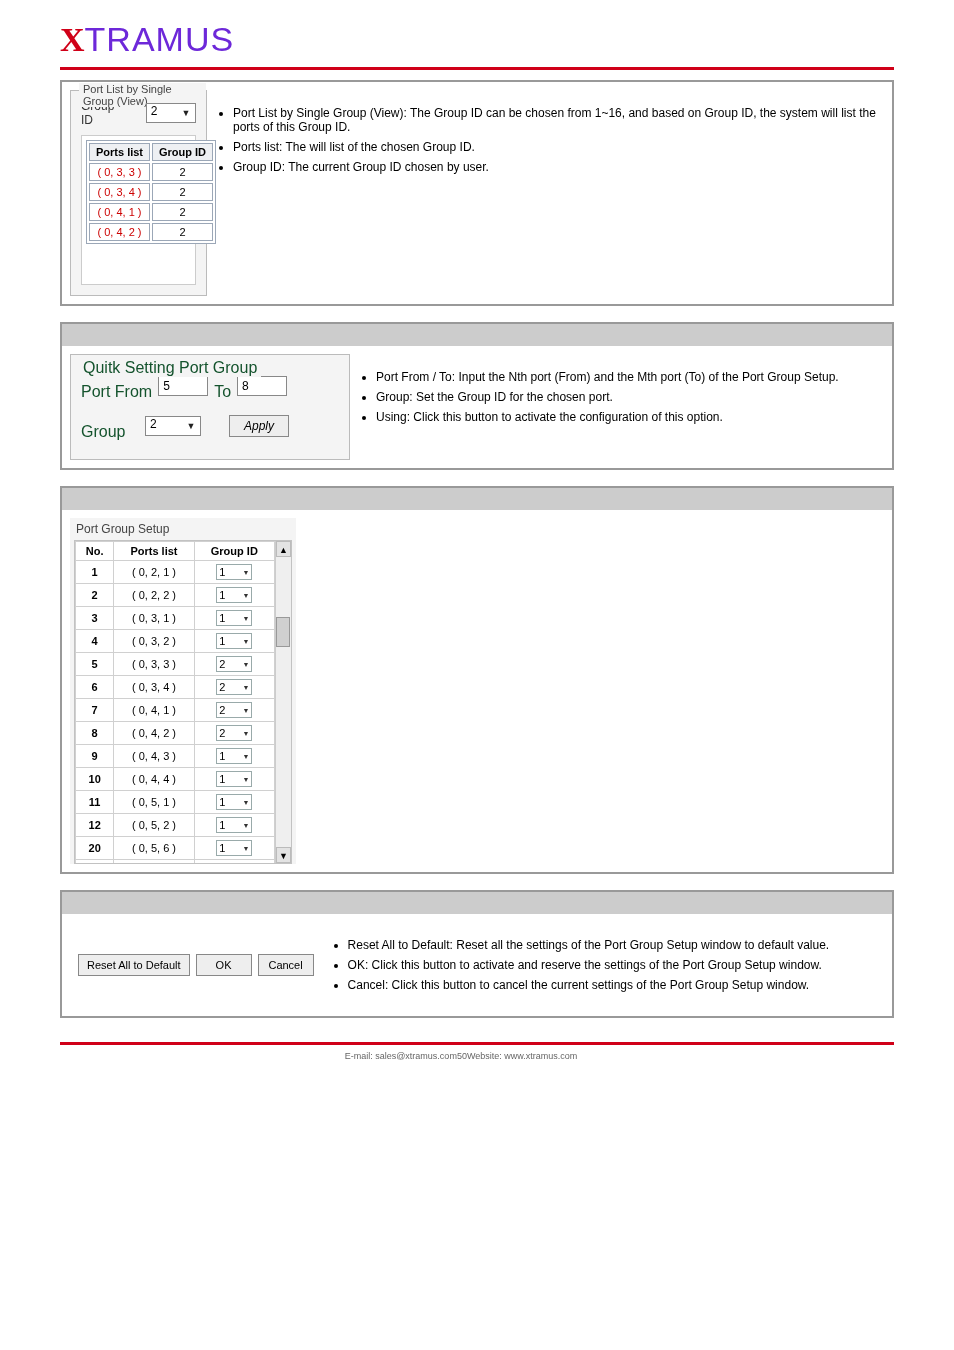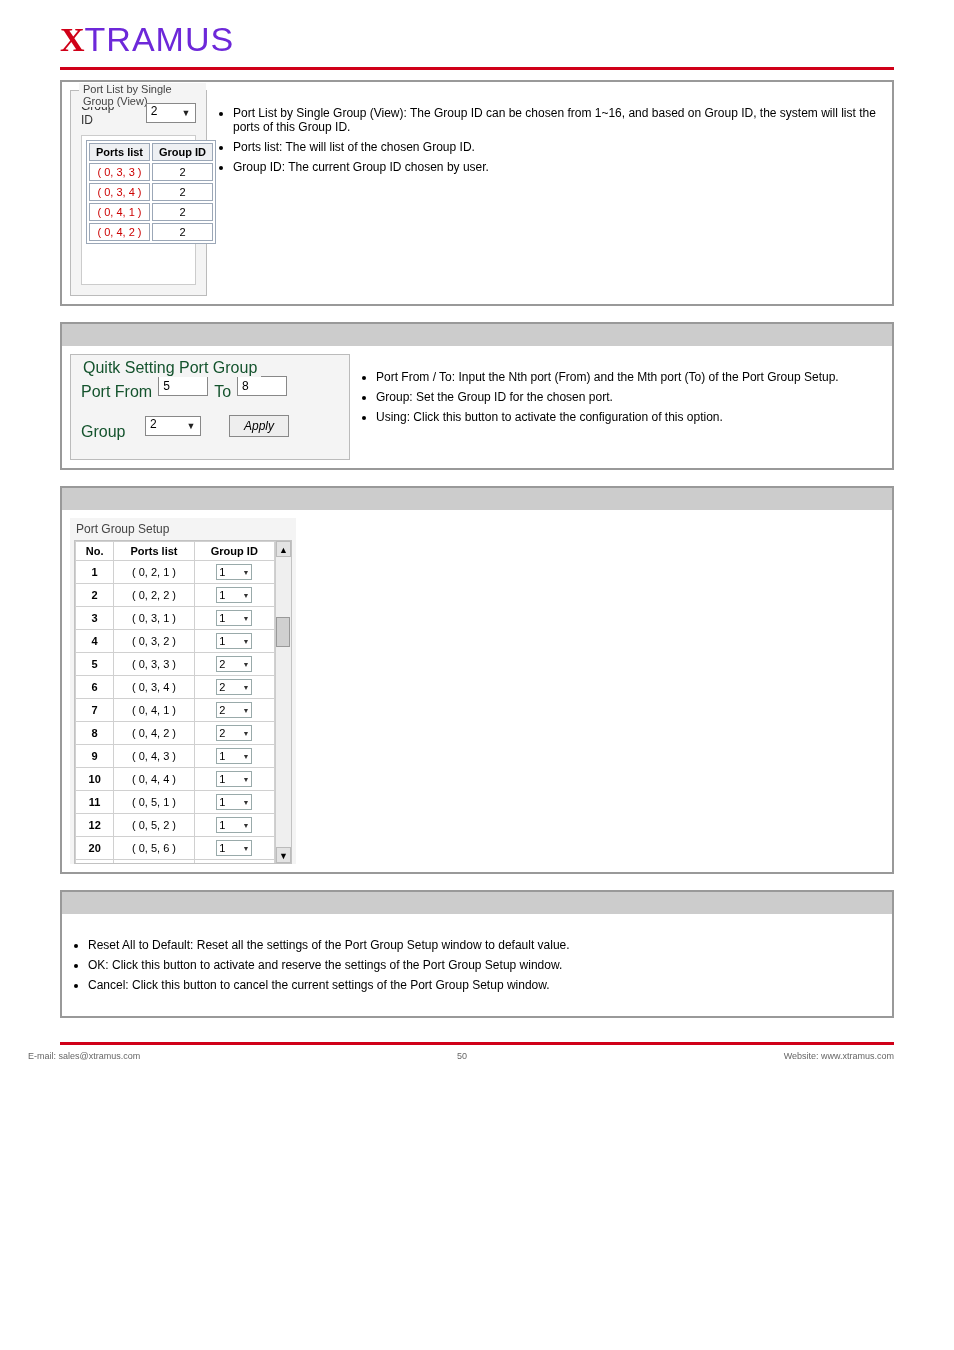--- a/index.html
+++ b/index.html
@@ -189,21 +189,21 @@
     background: #d0d0d0;
     border: 1px solid #999;
   }
 
   
   .btn-row { display: flex; gap: 6px; padding: 20px 8px; }
   .btn-small { font-size: 11px; height: 22px; padding: 0 8px; background: #eee; border: 1px solid #888; cursor: pointer; }
 
   
   .footer-hr { border: 0; border-top: 3px solid #d00018; margin: 24px 0 6px 0; }
-  .footer { display: flex; justify-content: space-between; padding: 0 60px 14px 28px; font-size: 9px; color: #666; }
+  .footer { display: flex; justify-content: center; padding: 0 60px 14px 28px; font-size: 9px; color: #666; }
 </style>
 </head>
 <body>
 
 <div class="page">
   <div class="logo">
     <span class="x">X</span>
       <span class="rest">TRAMUS</span>
   </div>
   <hr class="hr-red">
@@ -424,20 +424,27 @@
             </div>
           </div>
         </div>
       </div>
     </div>
   </div>
 
   <div class="block">
     <div class="block-head"></div>
     <div class="block-body" style="align-items:center;">
+      <div class="img-col">
+        <div class="btn-row">
+          <button class="btn-small">Reset All to Default</button>
+          <button class="btn-small" style="width:56px;">OK</button>
+          <button class="btn-small" style="width:56px;">Cancel</button>
+        </div>
+      </div>
       <div class="desc-col">
         <ul>
           <li>Reset All to Default: Reset all the settings of the Port Group Setup window to default value.</li>
           <li>OK: Click this button to activate and reserve the settings of the Port Group Setup window.</li>
           <li>Cancel: Click this button to cancel the current settings of the Port Group Setup window.</li>
         </ul>
       </div>
     </div>
   </div>
 

